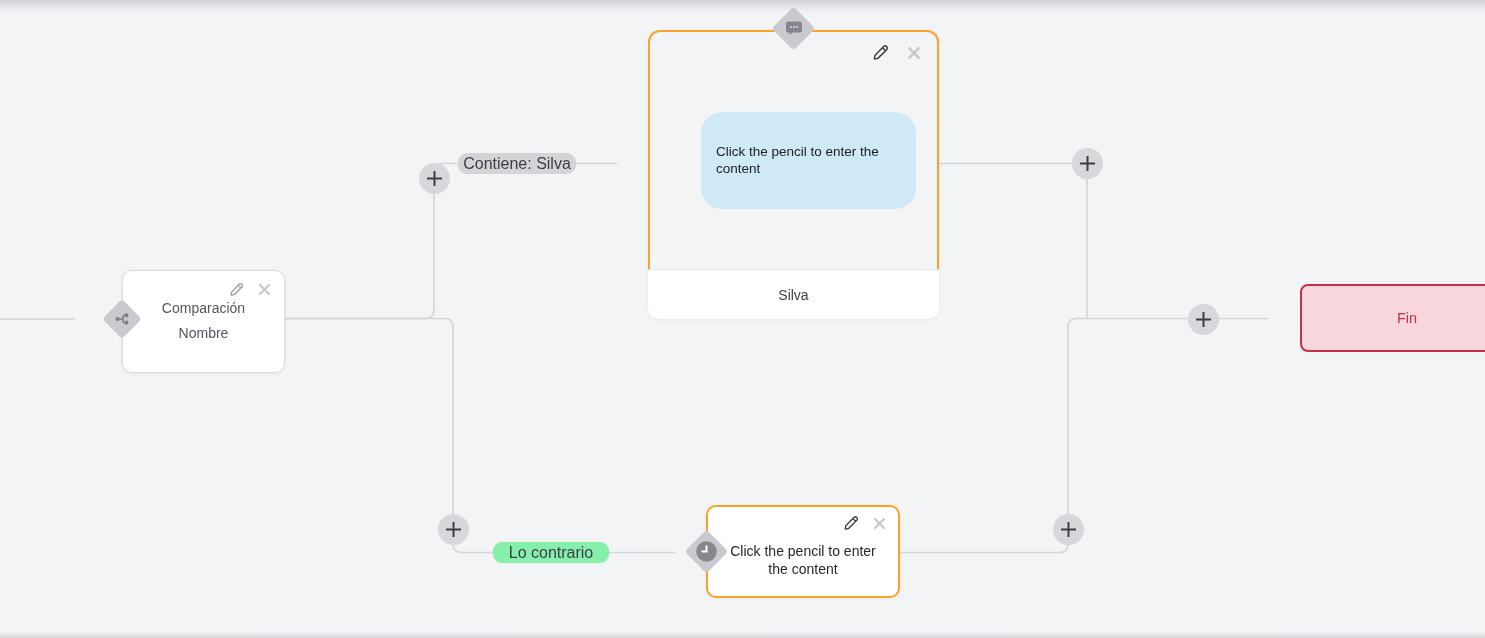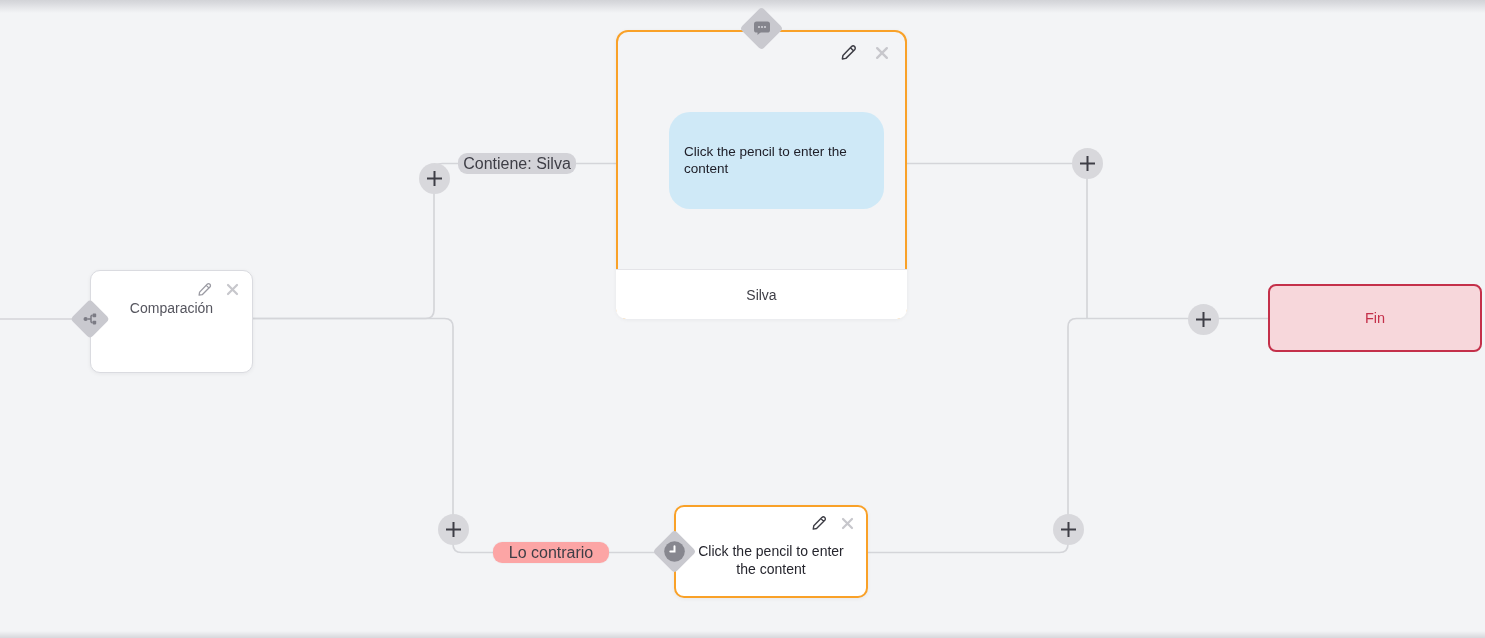--- a/index.html
+++ b/index.html
@@ -23,29 +23,29 @@
   .edge{fill:none;stroke:var(--connector);stroke-width:1.7px;}
   .top-shadow{position:absolute;left:0;top:0;width:100%;height:13px;
     background:linear-gradient(to bottom,#d2d3d7 0px,#d9dade 3px,rgba(243,244,246,0) 13px);pointer-events:none;}
   .bottom-shadow{position:absolute;left:0;bottom:0;width:100%;height:7px;
     background:linear-gradient(to top,#d7d8dc 0px,rgba(243,244,246,0) 7px);pointer-events:none;}
 
   
   .edge-pill{position:absolute;display:flex;align-items:center;justify-content:center;
     font-size:16px;color:var(--text-dark);border-radius:9px;white-space:nowrap;}
   .edge-pill.gray{background:var(--pill-gray);}
-  .edge-pill.white{background:#fca5a5;box-shadow:0 0 0 1px rgba(0,0,0,0.02);}
+  .edge-pill.white{background:#86efac;box-shadow:0 0 0 1px rgba(0,0,0,0.02);}
 
   
   .plus-btn{position:absolute;width:31px;height:31px;border-radius:50%;border:none;
     background:var(--plus-bg);display:flex;align-items:center;justify-content:center;
     color:#3e3e46;cursor:pointer;padding:0;}
 
   
-  .node{position:absolute;}
+  .node{position:absolute;margin-left:32px;}
   .card{position:absolute;left:0;top:0;width:100%;height:100%;background:#ffffff;}
   .condition-card{border:1px solid #dadbe0;border-radius:10px;box-shadow:0 1px 4px rgba(25,25,35,.06);}
   .orange-card{border:2px solid var(--accent-orange);border-radius:12px;box-shadow:0 1px 4px rgba(25,25,35,.05);}
   .message-body{background:var(--canvas-bg);}
   .end-card{background:var(--end-bg);border:2px solid var(--accent-red);border-radius:8px;
     display:flex;align-items:center;justify-content:center;color:var(--accent-red);font-size:14.5px;}
 
   .node-actions{position:absolute;top:10px;right:12px;display:flex;gap:10px;align-items:center;z-index:3;}
   .icon-btn{background:none;border:none;padding:2px;cursor:pointer;line-height:0;}
 
@@ -136,20 +136,21 @@
         </svg>
       </button>
       <button class="icon-btn">
         <svg width="13" height="13" viewBox="0 0 13 13">
           <path d="M2 2 L11 11 M11 2 L2 11" stroke="#c7c7cc" stroke-width="2.2" stroke-linecap="round"></path>
         </svg>
       </button>
     </div>
     <div class="condition-title">
       <div>Comparación</div>
+      <div>Nombre</div>
     </div>
   </div>
 
   <div class="node" style="left:616px;top:30px;width:291px;height:289px;">
     <div class="card orange-card message-body"></div>
     <div class="handle h44" style="left:50%;margin-left:-22px;top:-24px;">
       <div class="diamond"></div>
       <span class="handle-icon">
         <svg width="18" height="16" viewBox="0 0 18 16">
           <rect x="1" y="1.5" width="16" height="11" rx="2.6" fill="#85858d"></rect>

